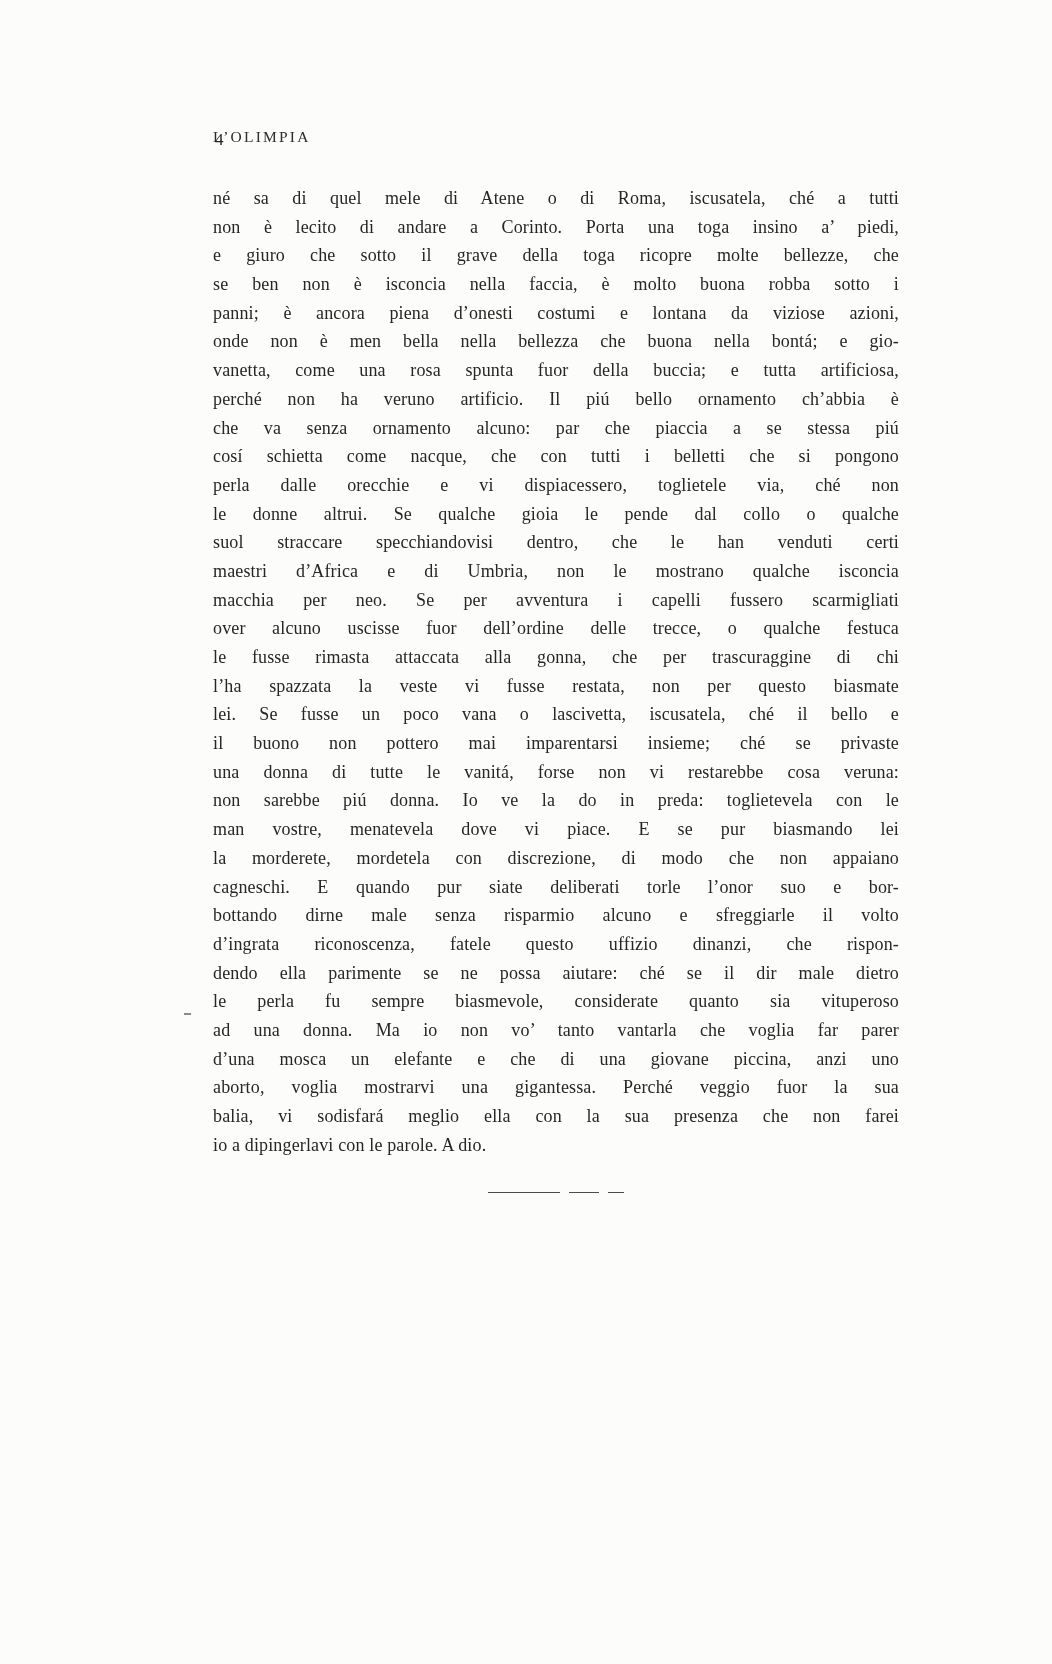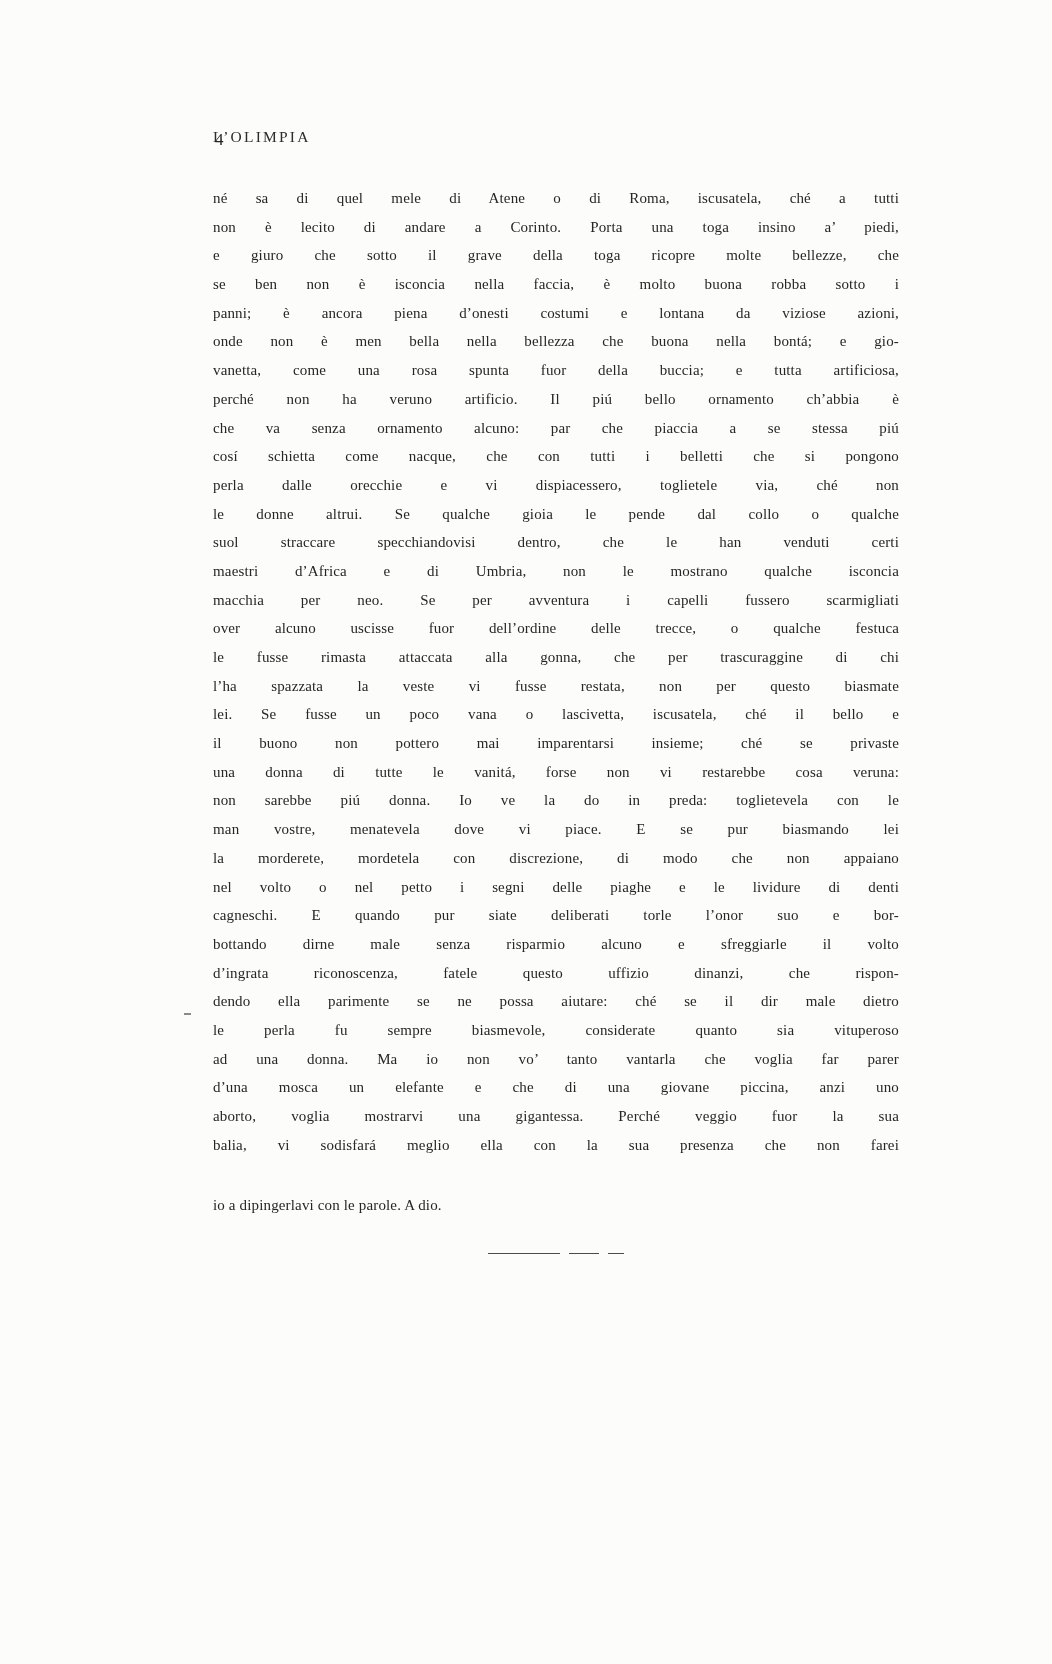--- a/index.html
+++ b/index.html
@@ -34,35 +34,34 @@
     letter-spacing: 0.5px;
   }
   .running-title {
     display: block;
     text-align: left;
     font-size: 15.5px;
     letter-spacing: 2.2px;
     color: #2c2c2c;
   }
   .body-text {
-    font-size: 15px;
+    font-size: 18px;
     line-height: 28.7px;
     letter-spacing: 0.15px;
   }
   .text-line {
     text-align: justify;
     text-align-last: justify;
     white-space: normal;
     height: 28.7px;
     overflow: visible;
   }
   .text-line.last-line {
     text-align: left;
     text-align-last: left;
-    margin-top: 32px;
   }
   .divider {
     margin-top: 33px;
     display: flex;
     justify-content: center;
     align-items: center;
     gap: 9px;
   }
   .divider .seg {
     height: 0;
@@ -108,21 +107,20 @@
         <div class="text-line">macchia per neo. Se per avventura i capelli fussero scarmigliati</div>
         <div class="text-line">over alcuno uscisse fuor dell’ordine delle trecce, o qualche festuca</div>
         <div class="text-line">le fusse rimasta attaccata alla gonna, che per trascuraggine di chi</div>
         <div class="text-line">l’ha spazzata la veste vi fusse restata, non per questo biasmate</div>
         <div class="text-line">lei. Se fusse un poco vana o lascivetta, iscusatela, ché il bello e</div>
         <div class="text-line">il buono non pottero mai imparentarsi insieme; ché se privaste</div>
         <div class="text-line">una donna di tutte le vanitá, forse non vi restarebbe cosa veruna:</div>
         <div class="text-line">non sarebbe piú donna. Io ve la do in preda: toglietevela con le</div>
         <div class="text-line">man vostre, menatevela dove vi piace. E se pur biasmando lei</div>
         <div class="text-line">la morderete, mordetela con discrezione, di modo che non appaiano</div>
-        <div class="text-line">nel volto o nel petto i segni delle piaghe e le lividure di denti</div>
         <div class="text-line">cagneschi. E quando pur siate deliberati torle l’onor suo e bor-</div>
         <div class="text-line">bottando dirne male senza risparmio alcuno e sfreggiarle il volto</div>
         <div class="text-line">d’ingrata riconoscenza, fatele questo uffizio dinanzi, che rispon-</div>
         <div class="text-line">dendo ella parimente se ne possa aiutare: ché se il dir male dietro</div>
         <div class="text-line">le perla fu sempre biasmevole, considerate quanto sia vituperoso</div>
         <div class="text-line">ad una donna. Ma io non vo’ tanto vantarla che voglia far parer</div>
         <div class="text-line">d’una mosca un elefante e che di una giovane piccina, anzi uno</div>
         <div class="text-line">aborto, voglia mostrarvi una gigantessa. Perché veggio fuor la sua</div>
         <div class="text-line">balia, vi sodisfará meglio ella con la sua presenza che non farei</div>
         <div class="text-line last-line">io a dipingerlavi con le parole. A dio.</div>

